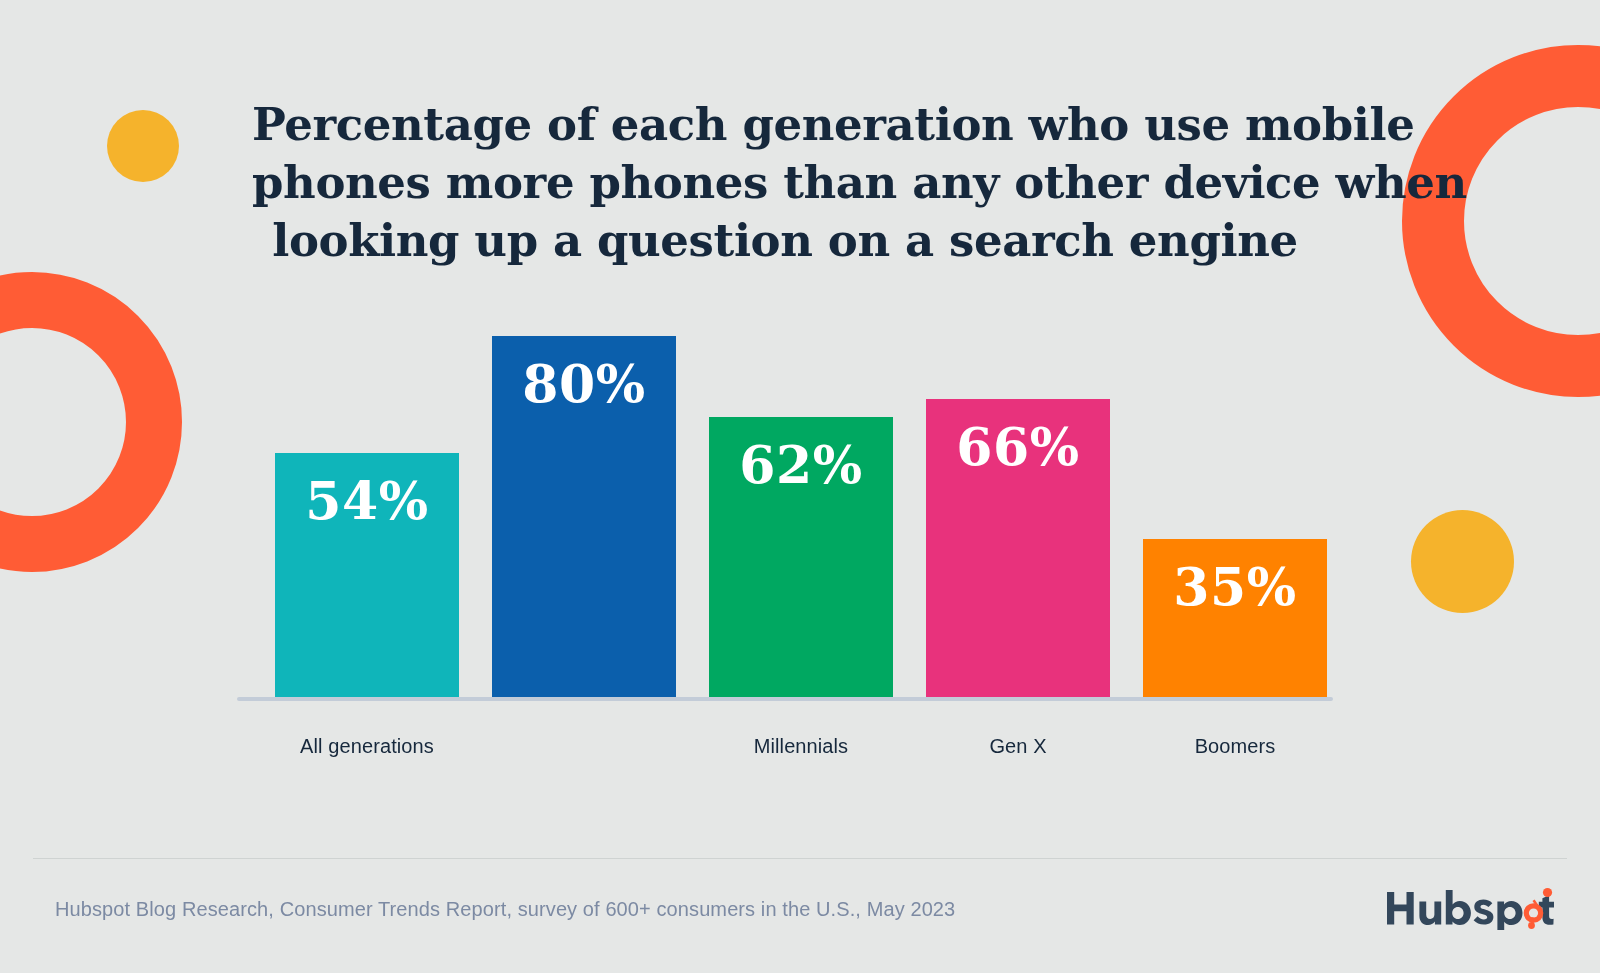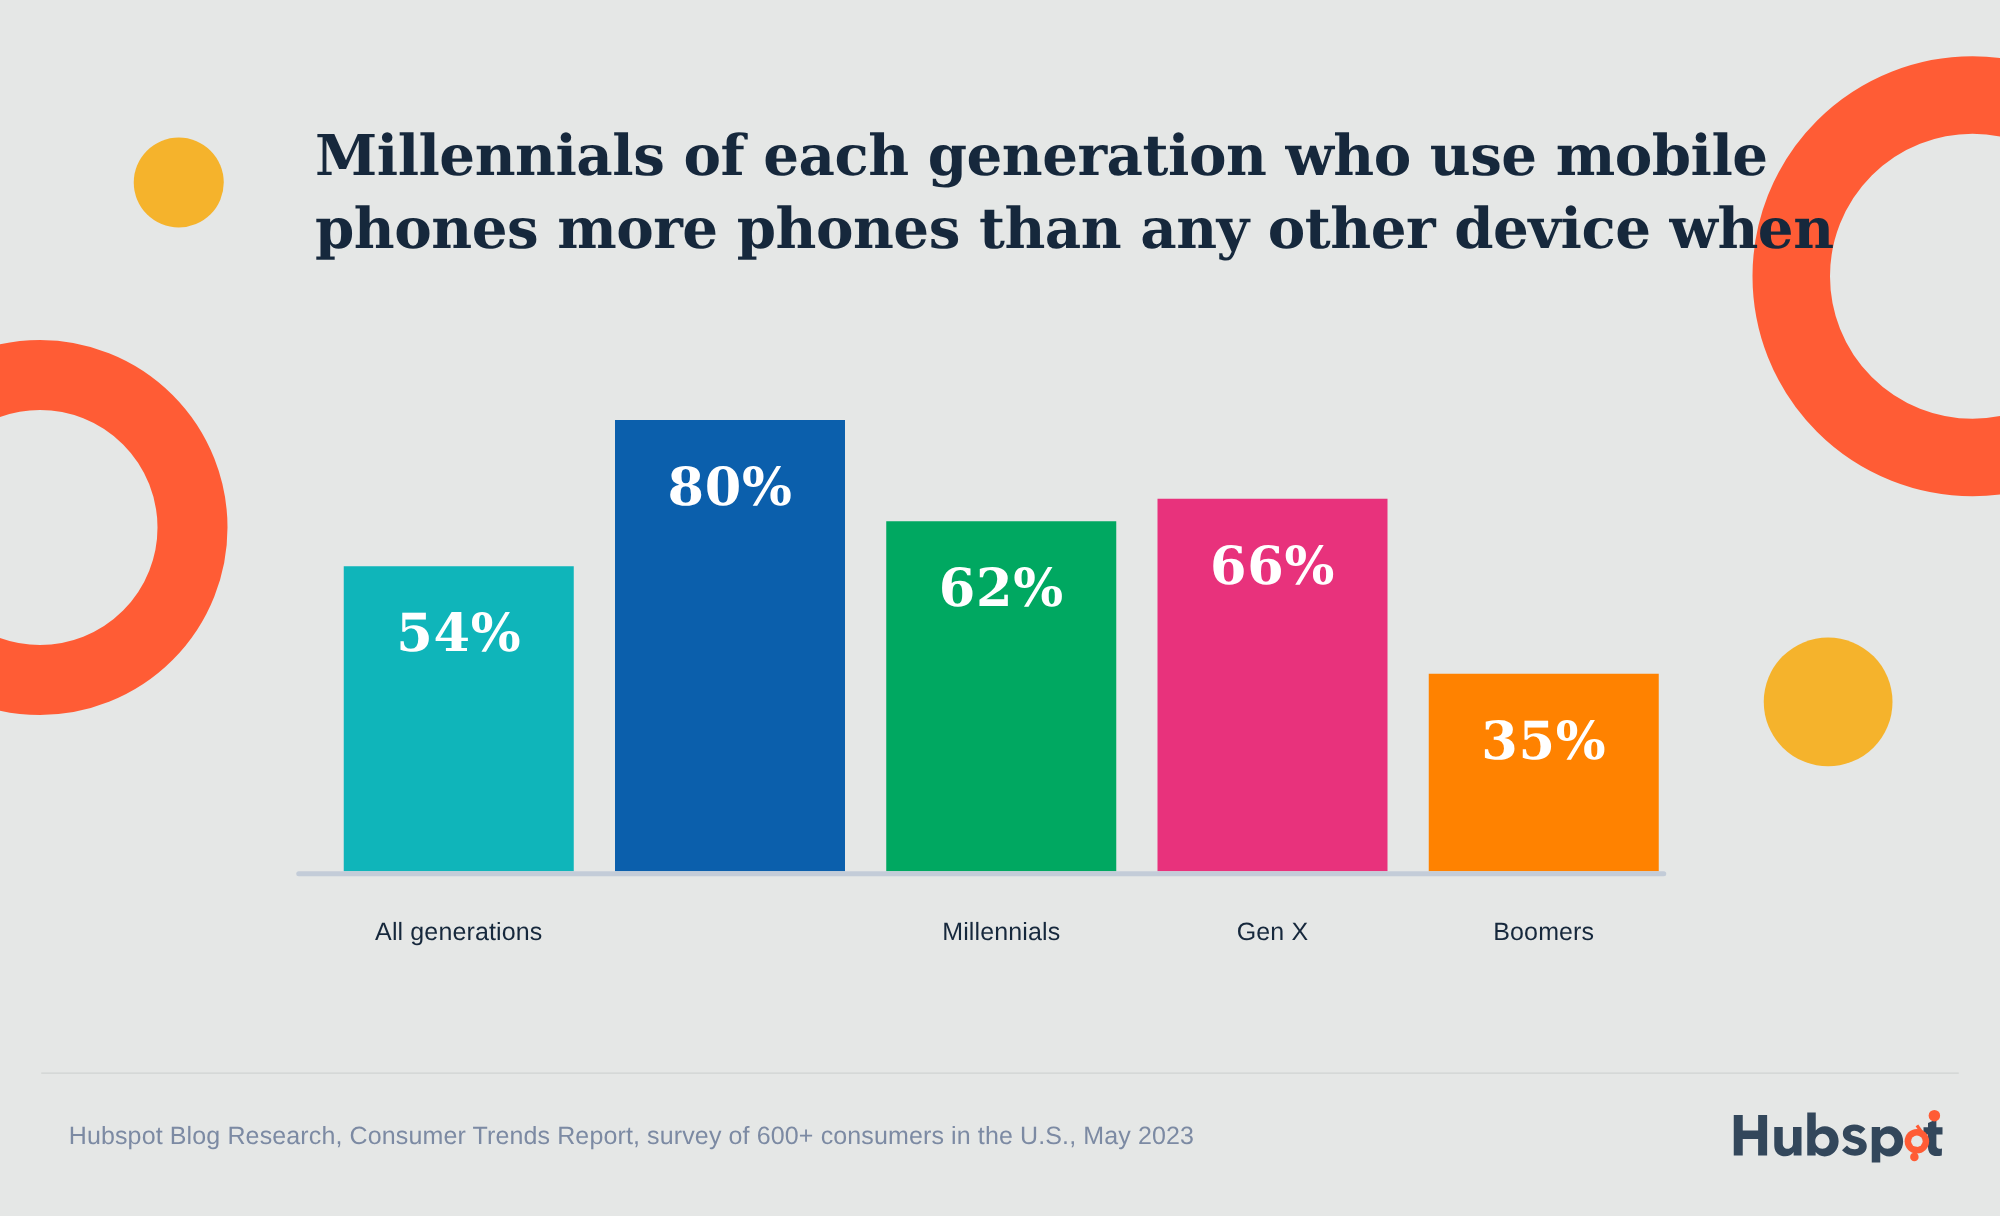--- a/index.html
+++ b/index.html
@@ -103,21 +103,21 @@
     width: 184px;
   }
   .bar-value {
     position: absolute;
     left: 0;
     width: 184px;
     text-align: center;
     color: #ffffff;
     font-family: "DejaVu Serif", "Liberation Serif", serif;
     font-weight: bold;
-    font-size: 42px;
+    font-size: 52px;
     letter-spacing: 0.5px;
   }
   .baseline {
     position: absolute;
     left: 0;
     top: 397px;
     width: 1096px;
     height: 4px;
     background: #c3ccd8;
     border-radius: 2px;
@@ -175,22 +175,23 @@
 <body>
 
 <div id="infographic" style="background: rgb(229, 231, 230);">
 
   <div class="deco ring-left"></div>
   <div class="deco ring-right"></div>
   <div class="deco dot-yellow-tl"></div>
   <div class="deco dot-yellow-r"></div>
 
   <div class="title">
-    <span class="title-line">Millennials of each generation who use mobile</span>
+    <span class="title-line">Percentage of each generation who use mobile</span>
     <span class="title-line">phones more phones than any other device when</span>
+    <span class="title-line">looking up a question on a search engine</span>
   </div>
 
   <div class="chart">
     <div class="plot">
 
       <div class="bar-group" id="g0" style="left: 38px;">
         <div class="bar" style="height: 244px; background: rgb(15, 181, 186);"></div>
         <div class="bar-value" style="bottom: 166px;">54%</div>
       </div>
 

